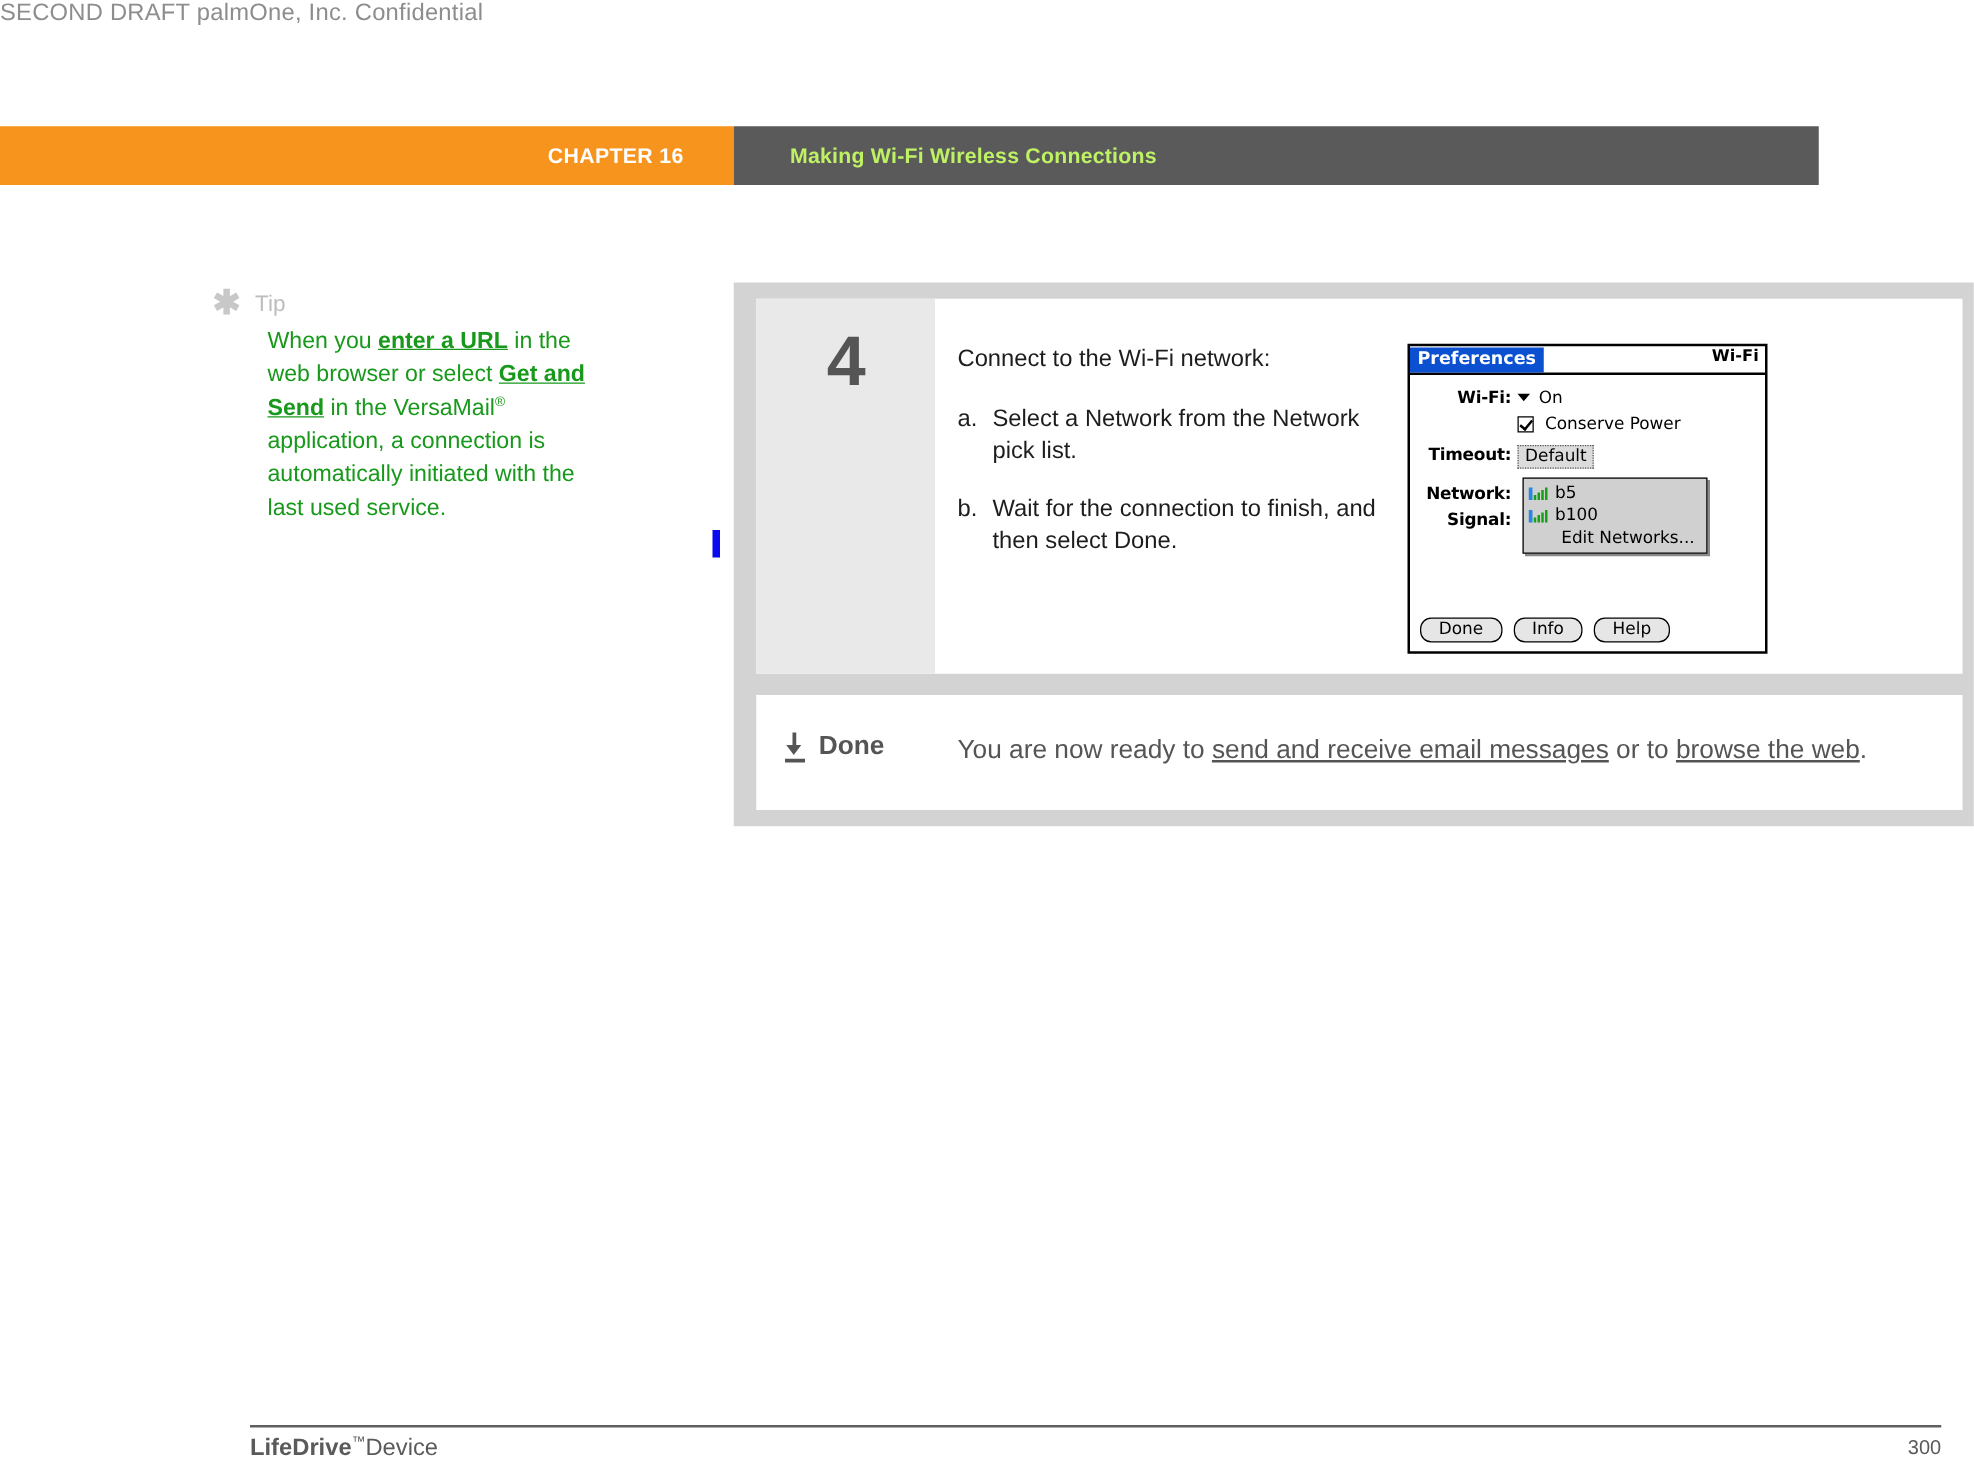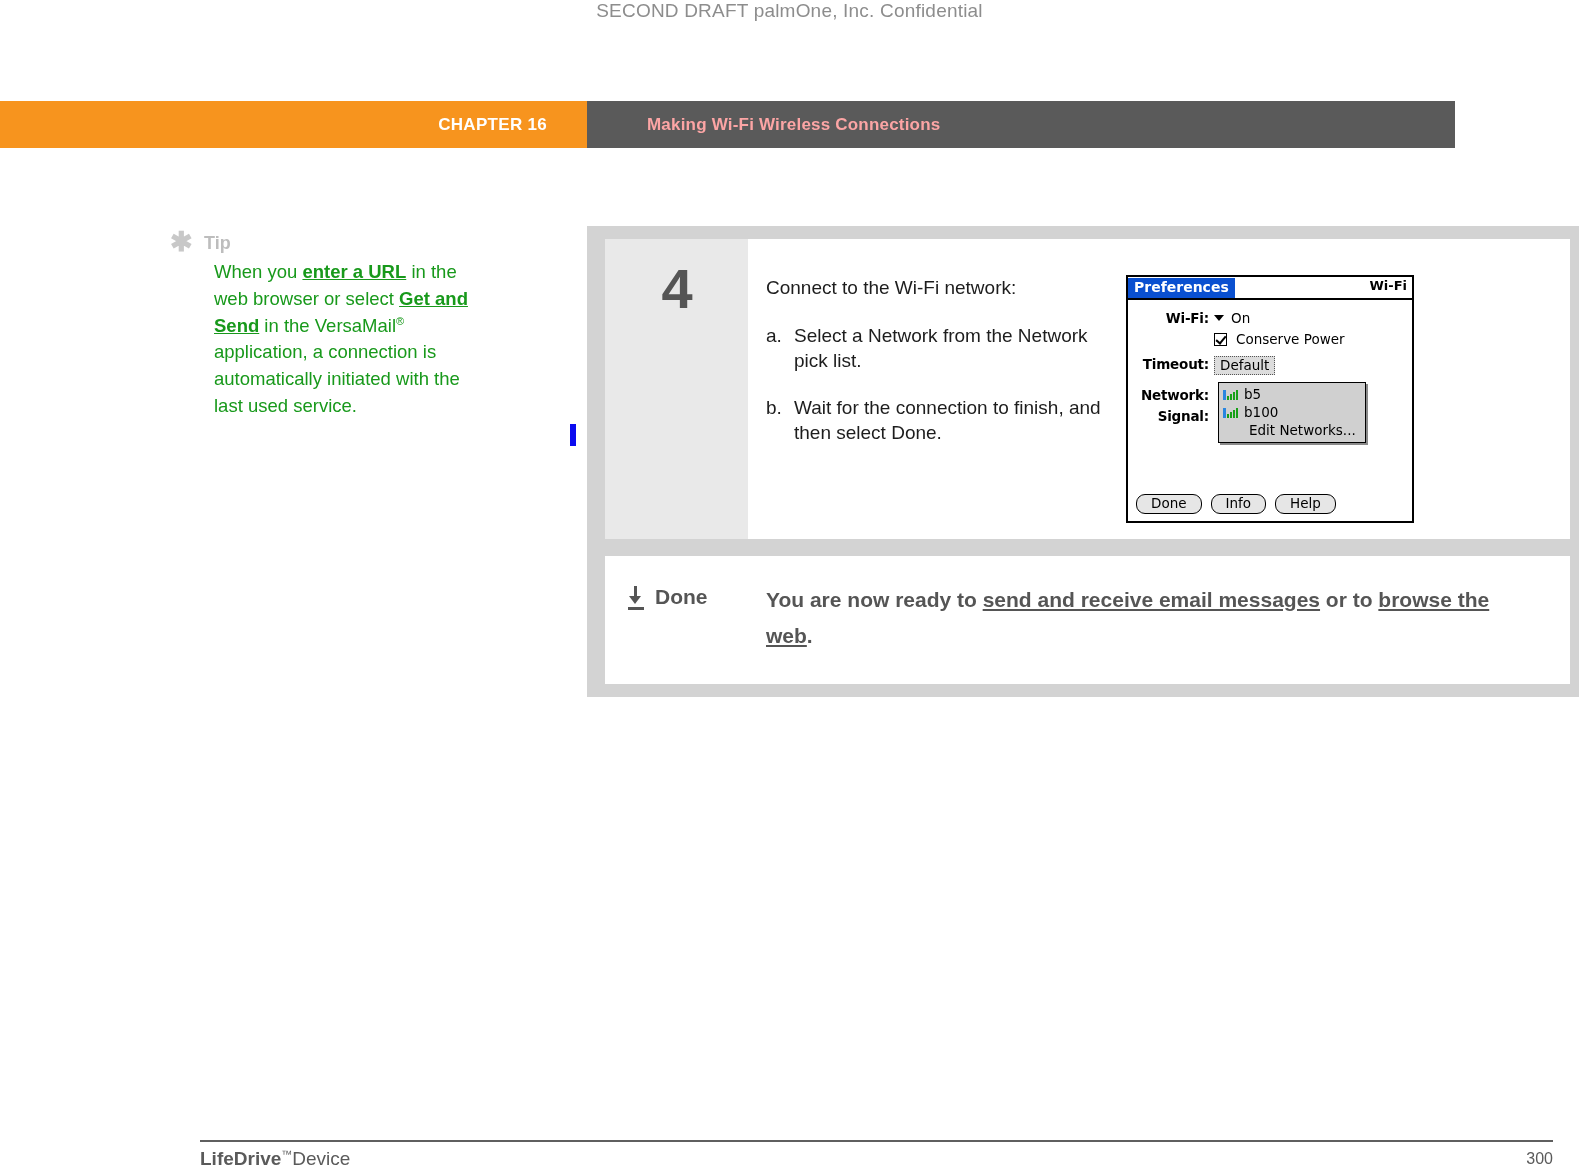--- a/index.html
+++ b/index.html
@@ -14,21 +14,21 @@
     position: relative;
     overflow: hidden;
   }
 
   
   .draft-line {
     position: absolute;
     top: 0px;
     left: 0;
     width: 100%;
-    text-align: center;
+    text-align: left;
     font-size: 19px;
     color: #8d8d8d;
     letter-spacing: .2px;
     font-family: "Liberation Sans", sans-serif;
   }
 
   
   .chapter-bar {
     position: absolute;
     top: 101px;
@@ -46,24 +46,24 @@
     justify-content: flex-end;
     padding-right: 40px;
     box-sizing: border-box;
     font-weight: bold;
     font-size: 17px;
     letter-spacing: .3px;
   }
   .chapter-right {
     flex: 1;
     background: #5a5a5a;
-    color: #fca5a5;
+    color: #bef264;
     display: flex;
     align-items: center;
-    padding-left: 60px;
+    padding-left: 45px;
     box-sizing: border-box;
     font-weight: bold;
     font-size: 17px;
     letter-spacing: .2px;
   }
 
   
   .tip-block {
     position: absolute;
     left: 170px;
@@ -79,21 +79,21 @@
     color: #c8c8c8;
     font-size: 27px;
     line-height: 20px;
     font-weight: bold;
     width: 22px;
     display: inline-block;
     text-align: center;
   }
   .tip-title {
     color: #bdbdbd;
-    font-weight: bold;
+    font-weight: normal;
     font-size: 18px;
     line-height: 22px;
   }
   .tip-body {
     margin-left: 44px;
     margin-top: 5px;
     color: #18991b;
     font-size: 18.5px;
     line-height: 26.8px;
     width: 262px;
@@ -378,21 +378,21 @@
   .done-label {
     font-weight: bold;
     font-size: 21px;
     color: #555555;
     line-height: 26px;
     margin-top: 2px;
   }
   .done-text {
     flex: 1;
     font-size: 21px;
-    font-weight: bold;
+    font-weight: normal;
     color: #555555;
     line-height: 36px;
     padding-left: 18px;
     box-sizing: border-box;
     padding-right: 50px;
   }
   .done-text u {
     text-decoration: underline;
   }
 

